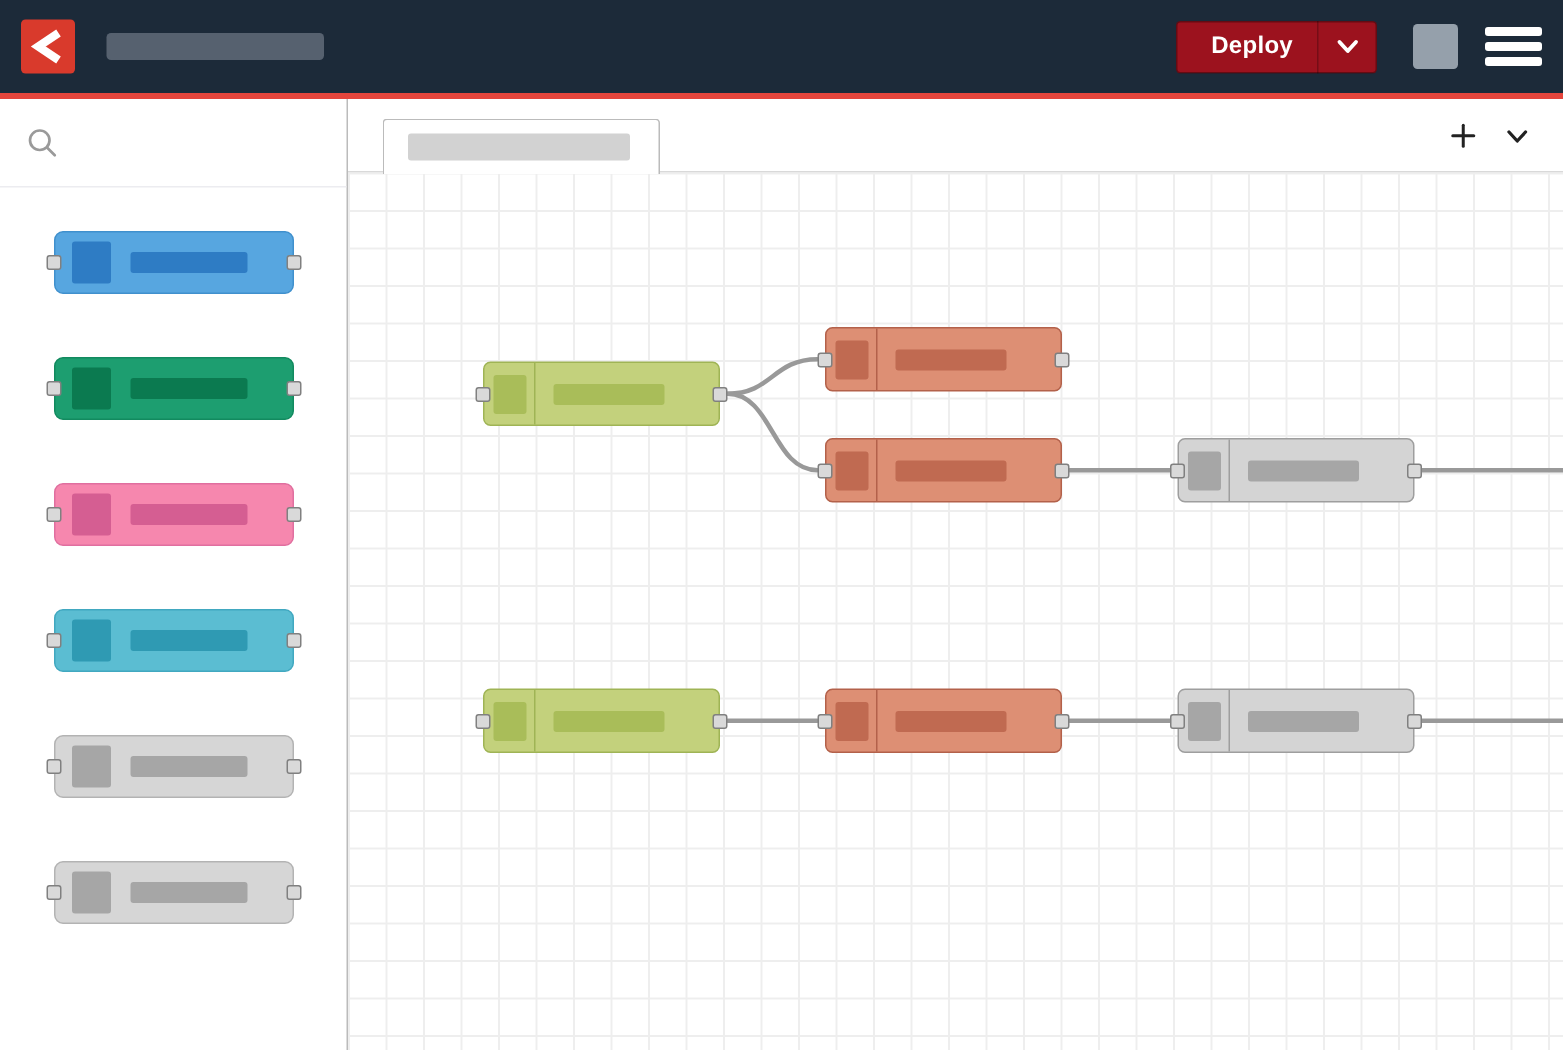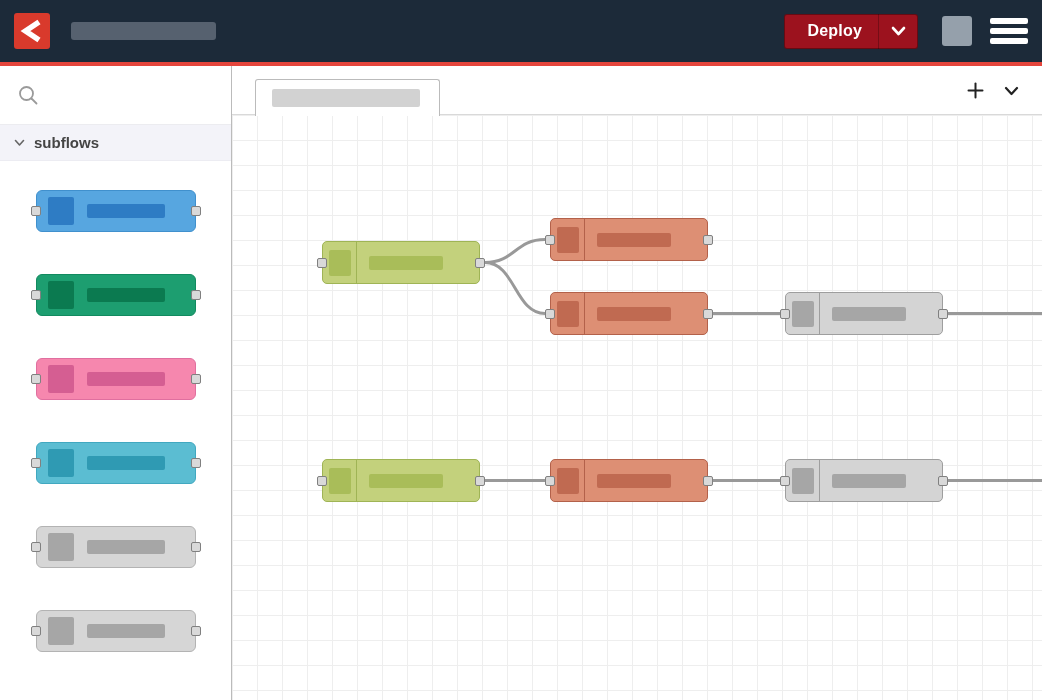--- a/index.html
+++ b/index.html
@@ -95,26 +95,20 @@
   <div class="accent-line"></div>
 
   <div class="main">
 
     <aside class="sidebar">
       <div class="search-row">
         <svg class="search-icon" width="22" height="22" viewBox="0 0 22 22">
           <circle cx="9.5" cy="9.5" r="6.5" fill="none" stroke="#9a9a9a" stroke-width="1.8"></circle>
           <line x1="14.5" y1="14.5" x2="19.5" y2="19.5" stroke="#9a9a9a" stroke-width="1.8" stroke-linecap="round"></line>
         </svg>
-      </div>
-      <div class="section-header">
-        <svg class="chev" width="11" height="8" viewBox="0 0 11 8">
-          <polyline points="1.5,1.5 5.5,6 9.5,1.5" fill="none" stroke="#666" stroke-width="1.6" stroke-linecap="round" stroke-linejoin="round"></polyline>
-        </svg>
-        <span class="section-label">subflows</span>
       </div>
       <div class="palette-list">
           <div class="pnode" style="background: rgb(87, 166, 224); border-color: rgb(64, 144, 205);">
             <span class="port pl"></span>
             <span class="picon" style="background:#2e7cc4"></span>
             <span class="plabel" style="background:#2e7cc4"></span>
             <span class="port pr"></span>
           </div>
           <div class="pnode" style="background: rgb(29, 158, 112); border-color: rgb(18, 138, 95);">
             <span class="port pl"></span>

